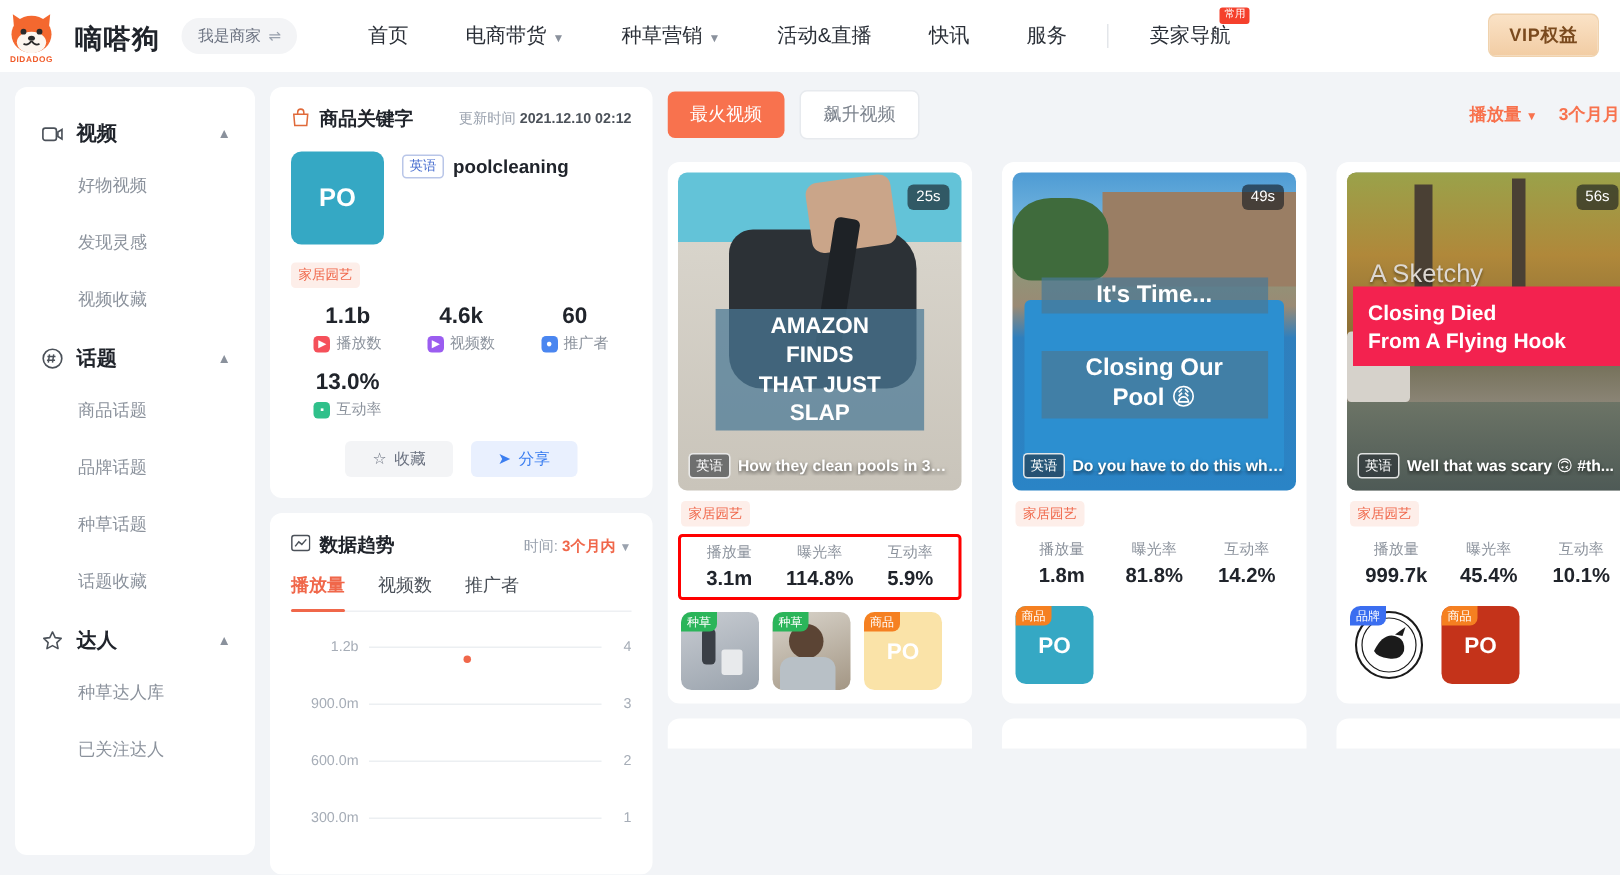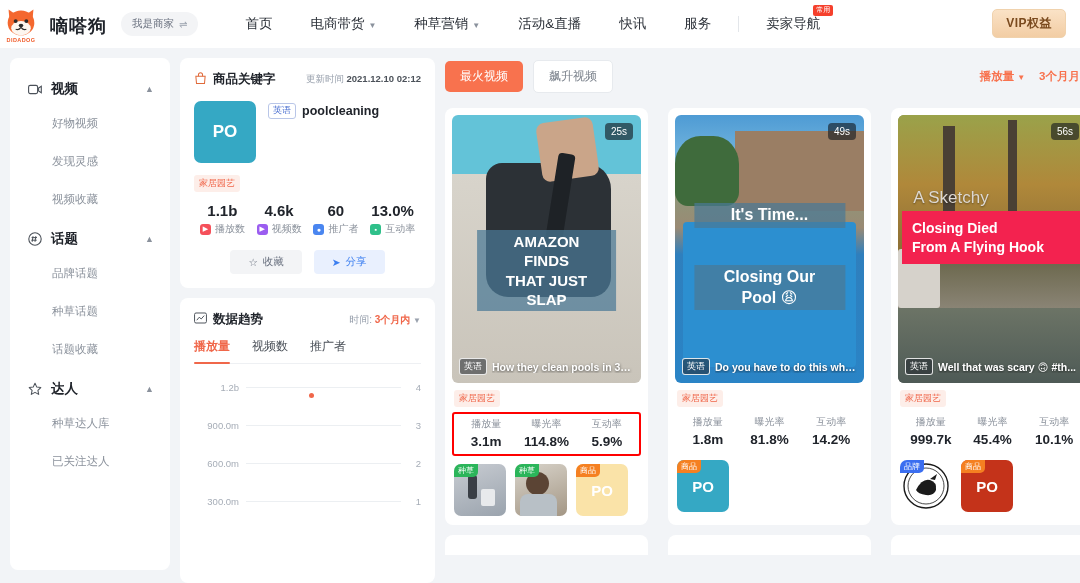--- a/index.html
+++ b/index.html
@@ -99,21 +99,21 @@
   .lang-tag {
     border: 1px solid #b9c6e8; color: #4a6fd0; font-size: 9px;
     border-radius: 3px; padding: 1px 4px; line-height: 1.3;
   }
   .kw-name { font-size: 12.5px; font-weight: 700; color: #20242b; }
 
   .cat-tag {
     display: inline-block; background: #fdeee9; color: #f0674a;
     font-size: 9px; border-radius: 3px; padding: 2px 5px; margin-top: 12px;
   }
-  .stats-grid { display: grid; grid-template-columns: 1fr 1fr 1fr 1fr; row-gap: 10px; margin-top: 10px; }
+  .stats-grid { display: grid; grid-template-columns: 1fr 1fr 1fr; row-gap: 10px; margin-top: 10px; }
   .stat { text-align: center; }
   .stat-val { font-size: 15px; font-weight: 700; color: #20242b; }
   .stat-lab {
     font-size: 10px; color: #8b929c; margin-top: 3px;
     display: flex; align-items: center; justify-content: center; gap: 4px;
   }
   .sdot { width: 11px; height: 11px; border-radius: 3px; display:inline-flex; align-items:center; justify-content:center; font-size:7px; color:#fff; }
   .act-row { display: flex; gap: 12px; justify-content: center; margin-top: 14px; }
   .act-btn {
     font-size: 10.5px; border-radius: 4px; padding: 5px 18px;
@@ -148,21 +148,21 @@
   .pill {
     font-size: 12px; border-radius: 5px; padding: 7px 15px; cursor: pointer; margin-right: 10px;
   }
   .pill.active { background: #f8724e; color: #fff; }
   .pill.idle { background: #fff; color: #7c838d; border: 1px solid #e7eaee; }
   .filters { margin-left: auto; display: flex; align-items: center; gap: 14px; font-size: 11.5px; color: #f8724e; font-weight: 700; white-space: nowrap; }
   .filters .fcaret { font-size: 8px; margin-left: 3px; }
 
   .grid-cards { display: flex; gap: 20px; }
   .vcard { width: 203px; background: #fff; border-radius: 8px; padding: 7px 7px 9px; flex-shrink: 0; }
-  .vthumb { position: relative; width: 189px; height: 268px; border-radius: 6px; overflow: hidden; }
+  .vthumb { position: relative; width: 189px; height: 212px; border-radius: 6px; overflow: hidden; }
   .dur {
     position: absolute; top: 8px; right: 8px; background: rgba(20,25,30,.62);
     color: #fff; font-size: 10px; padding: 3px 6px; border-radius: 4px;
   }
   .vcaption {
     position: absolute; left: 7px; right: 7px; bottom: 8px;
     display: flex; align-items: center; gap: 5px;
   }
   .vcap-lang {
     background: rgba(35,40,48,.55); border: 1px solid rgba(255,255,255,.85);
@@ -294,20 +294,23 @@
       <span class="side-ico">
         <svg width="14" height="14" viewBox="0 0 14 14">
             <circle cx="7" cy="7" r="6.2" fill="none" stroke="#4b5159" stroke-width="1.1"></circle>
             <path d="M5 4.2 L4.2 9.8 M7.8 4.2 L7 9.8 M3.6 5.6 H9 M3.3 8.2 H8.7" stroke="#4b5159" stroke-width="1" fill="none"></path>
           </svg>
       </span>
       <span>话题</span>
       <span class="side-arrow">▲</span>
     </div>
     <div class="side-link">
+        <span>商品话题</span>
+      </div>
+    <div class="side-link">
         <span>品牌话题</span>
       </div>
     <div class="side-link">
         <span>种草话题</span>
       </div>
     <div class="side-link">
         <span>话题收藏</span>
       </div>
 
     <div class="group-gap"></div>

